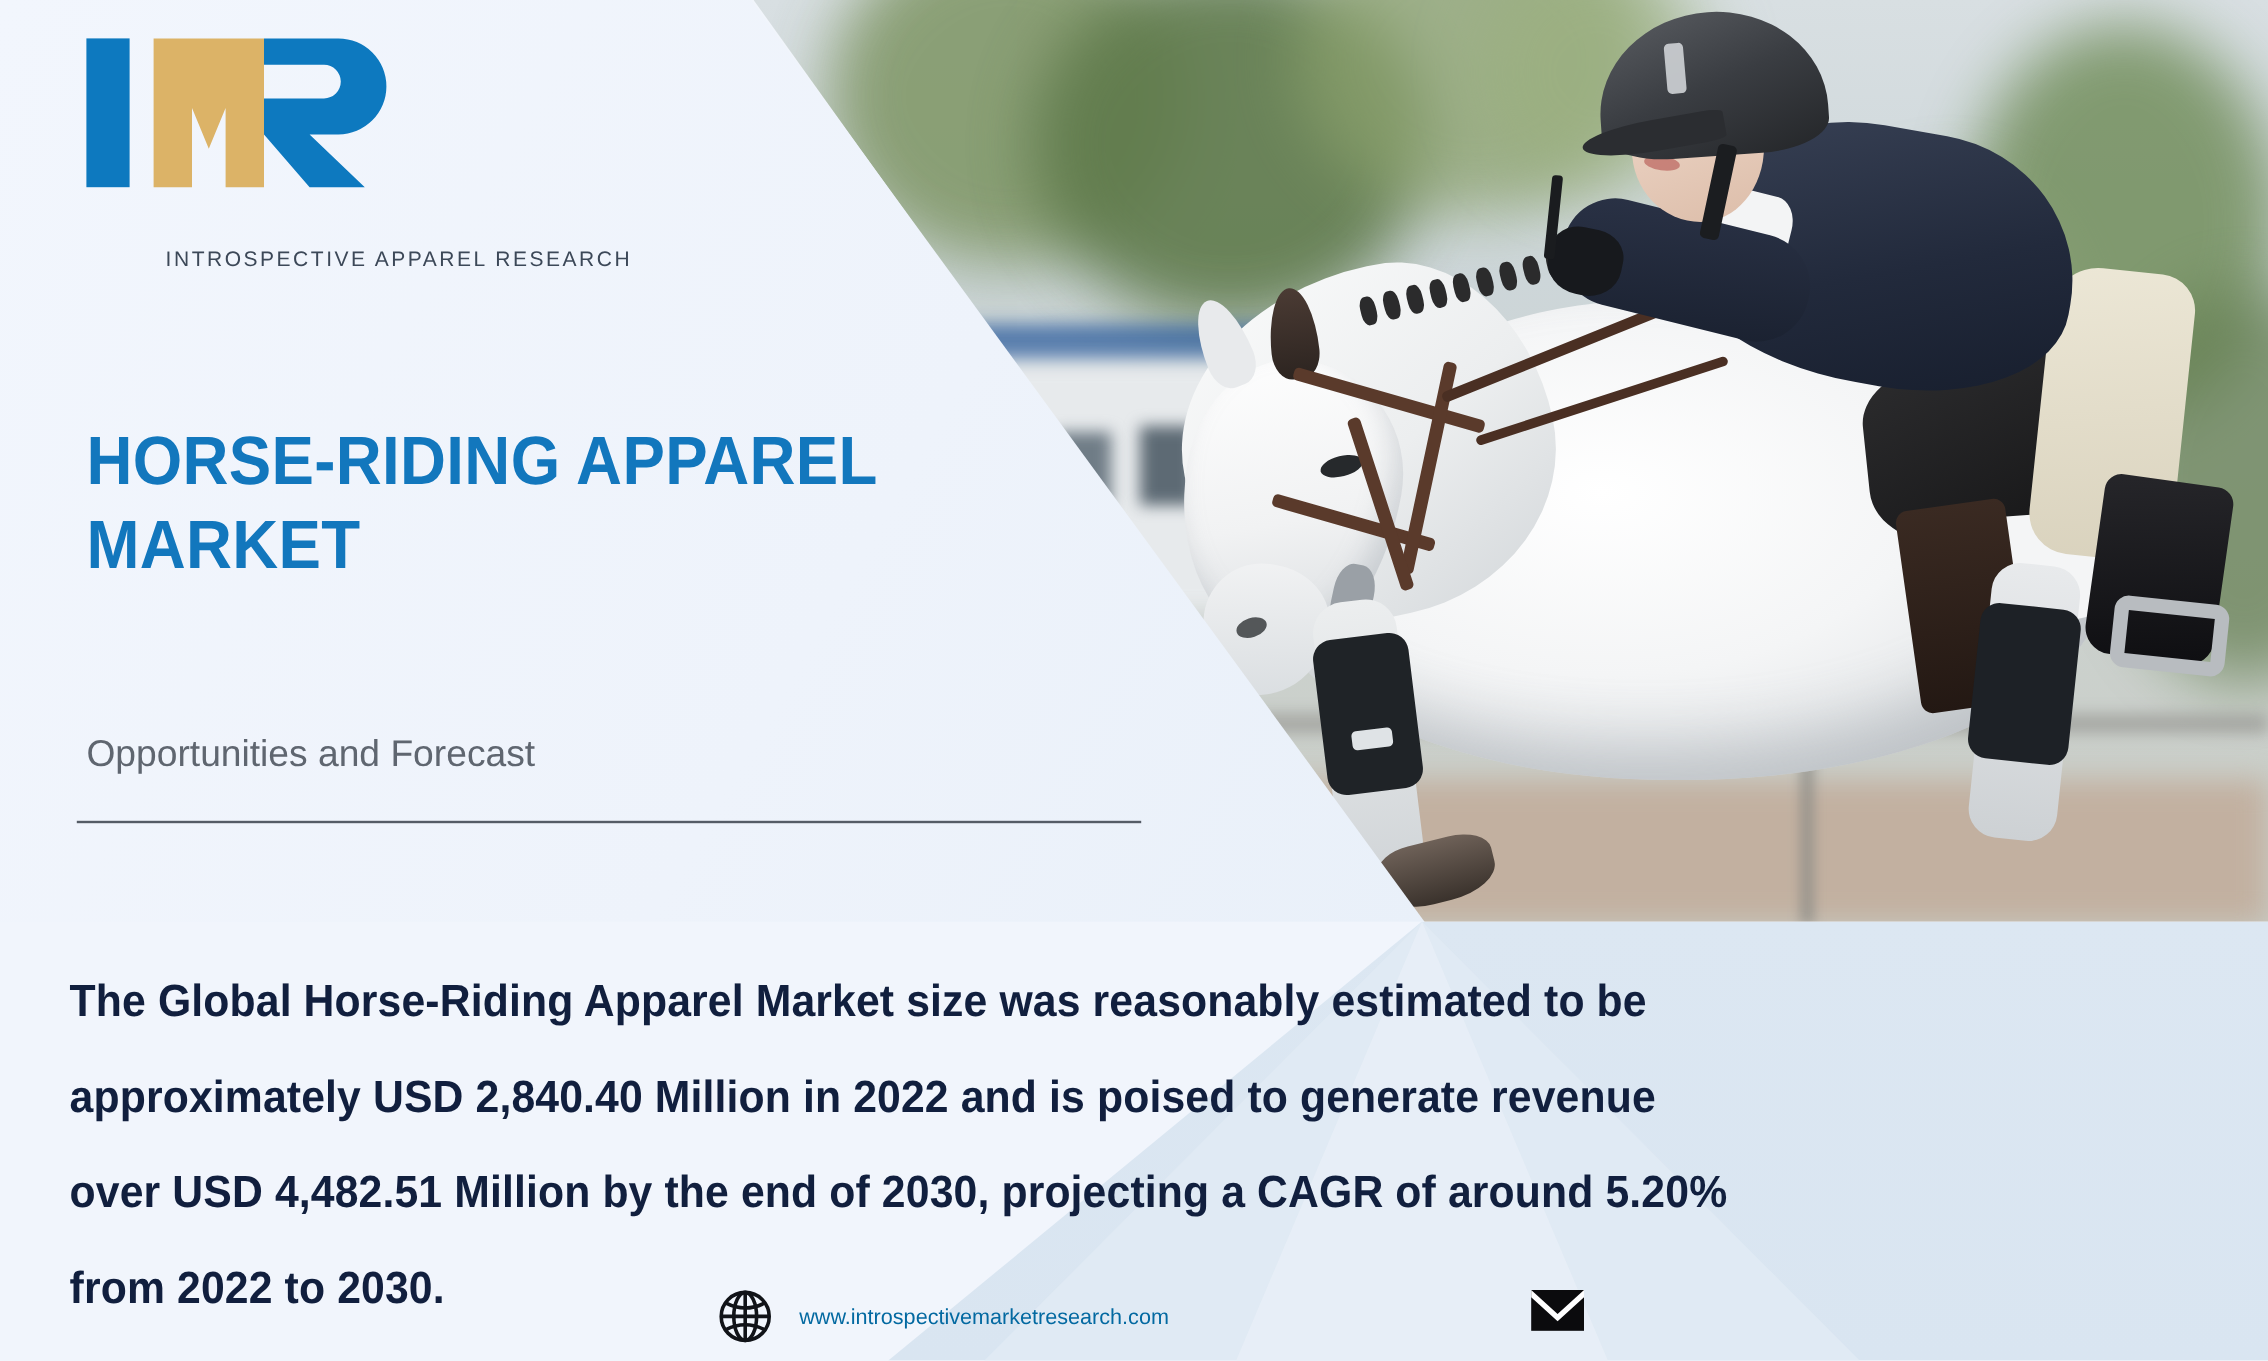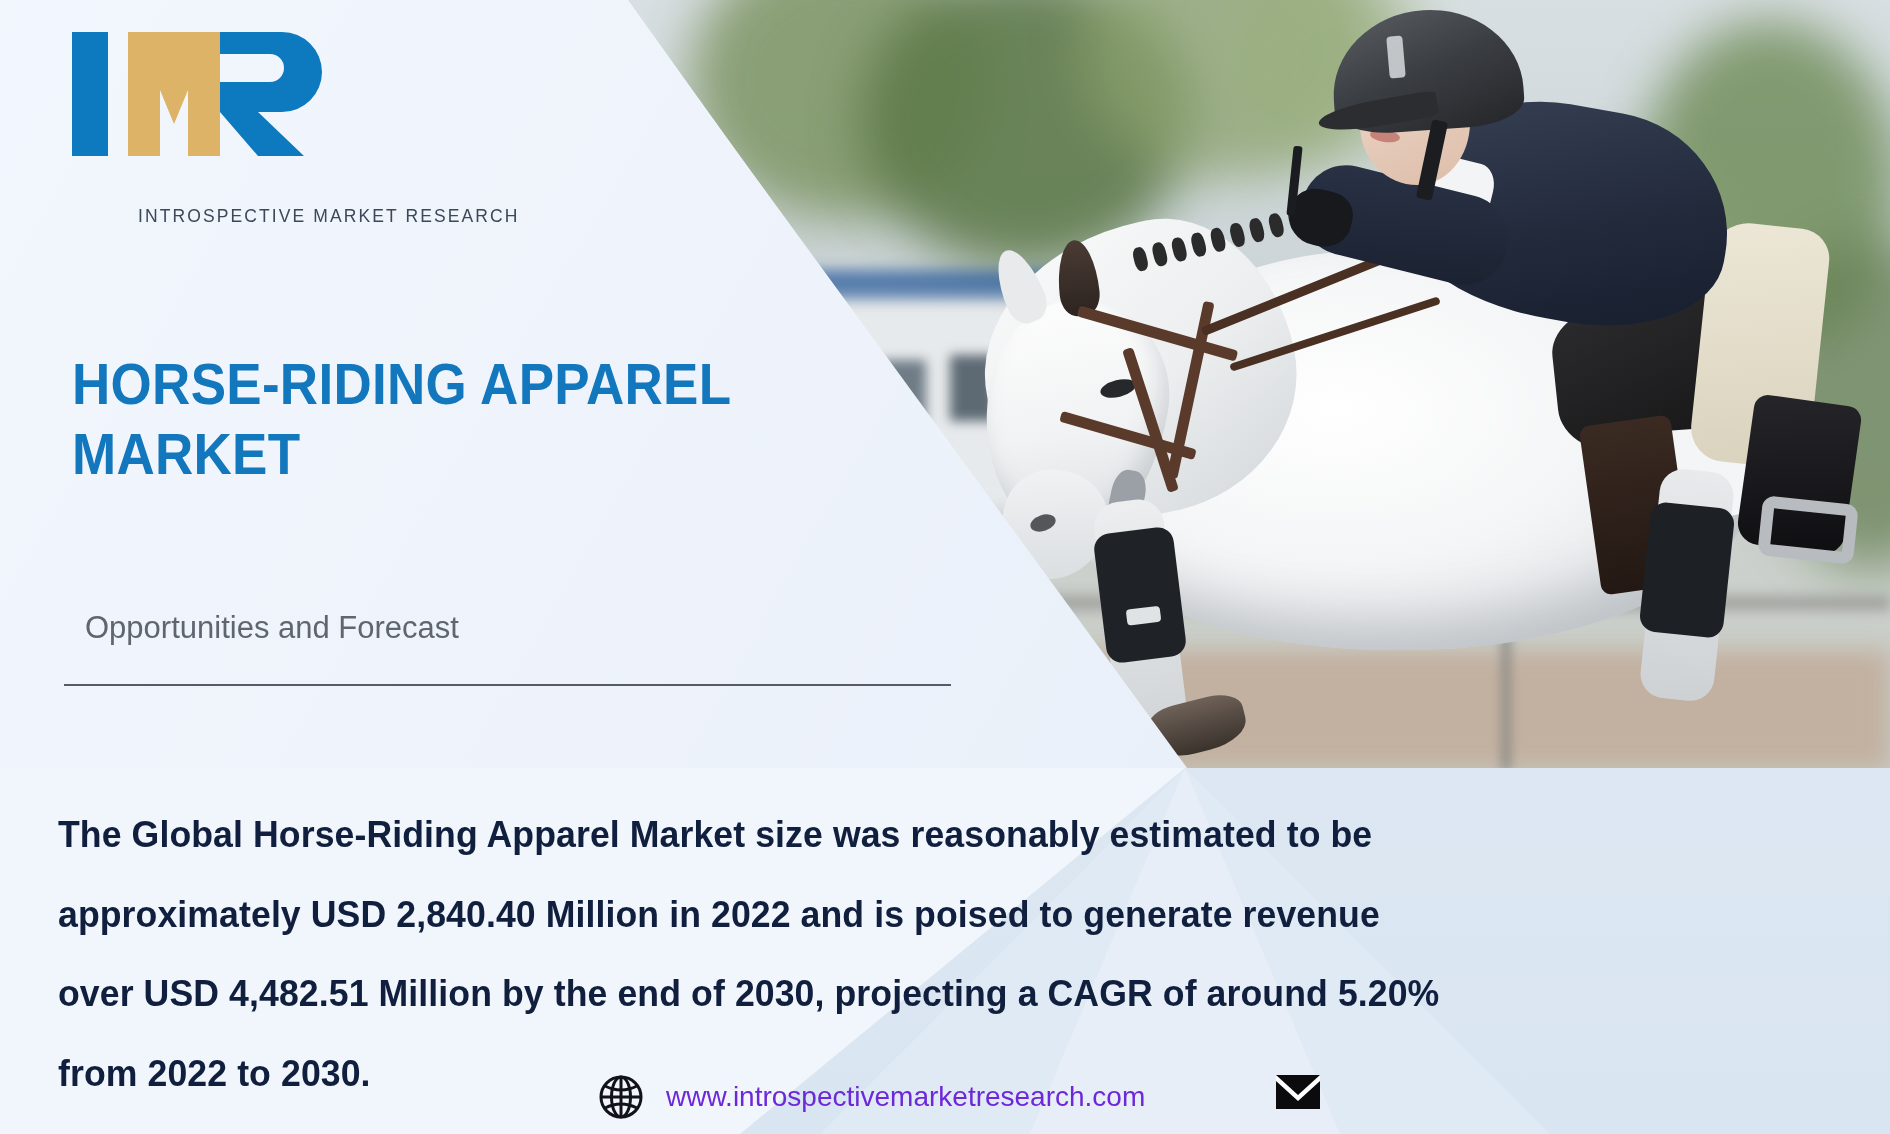--- a/index.html
+++ b/index.html
@@ -212,41 +212,41 @@
   .title {
     position:absolute; left:72px; top:350px; width:720px;
     color:#1277bd;
     font-family:"Liberation Sans Narrow","Liberation Sans", sans-serif;
     font-weight:bold; font-size:57px; line-height:1.22;
     letter-spacing:.3px;
     transform:scaleX(.93); transform-origin:left center;
   }
   .subtitle {
     position:absolute; left:72px; top:610px;
-    font-size:31px; color:#5f6670; font-weight:400;margin-left:13px;
+    font-size:31px; color:#5f6670; font-weight:400;
   }
   .divider {
     position:absolute; left:64px; top:684px; width:887px; height:2px;
     background:#555c66;
   }
 
   
   .body-copy {
     position:absolute; left:58px; top:795px; width:1610px;
     color:#111f3e;
     font-family:"Liberation Sans Narrow","Liberation Sans", sans-serif;
     font-weight:bold; font-size:37.5px; line-height:2.12;
     letter-spacing:.1px;
     transform:scaleX(.95); transform-origin:left top;
   }
 
   
   .footer { position:absolute; left:0; top:1068px; width:1890px; height:66px; }
   .fitem { position:absolute; display:flex; align-items:center; gap:22px; }
-  .fitem .ftxt { font-size:28px; color:#6d28d9; font-weight:400; white-space:nowrap; }
+  .fitem .ftxt { font-size:18px; color:#0369a1; font-weight:400; white-space:nowrap; }
   .f-web  { left:598px; top:6px; }
   .f-mail { left:1275px; top:6px; }
 </style>
 </head>
 <body>
 
 <div class="poster">
 
   <div class="photo-panel">
     <div class="photo">
@@ -336,21 +336,21 @@
   </div>
 
   <div class="left-wedge"></div>
 
   <div class="logo">
     <svg class="logo-marks" viewBox="0 0 300 132">
       <rect x="2" y="4" width="36" height="124" fill="#0d79bf"></rect>
       <polygon points="58,4 150,4 150,128 118,128 118,62 104,96 90,62 90,128 58,128" fill="#dcb367"></polygon>
       <path d="M150,4 h62 a40,40 0 0 1 0,80 h-24 l46,44 h-46 l-38,-44 v-30 h50 a14,14 0 0 0 0,-28 h-50 z" fill="#0d79bf"></path>
     </svg>
-    <div class="tagline">INTROSPECTIVE MARKET RESEARCH</div>
+    <div class="tagline">INTROSPECTIVE APPAREL RESEARCH</div>
   </div>
 
   <div class="title">
     <div>HORSE-RIDING APPAREL</div>
     <div>MARKET</div>
   </div>
   <div class="subtitle">Opportunities and Forecast</div>
   <div class="divider"></div>
 
   <div class="bottom-band">

